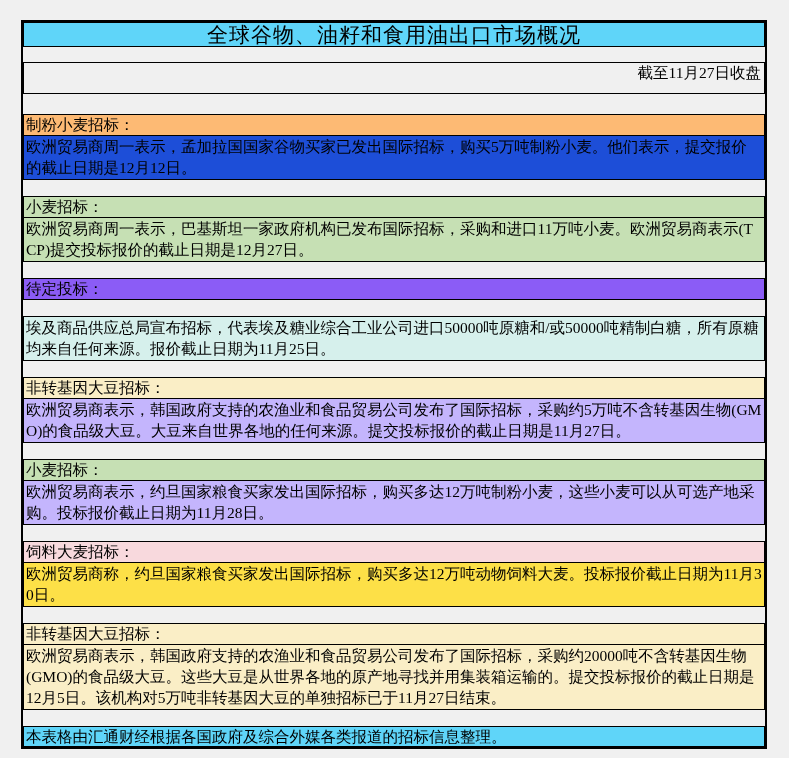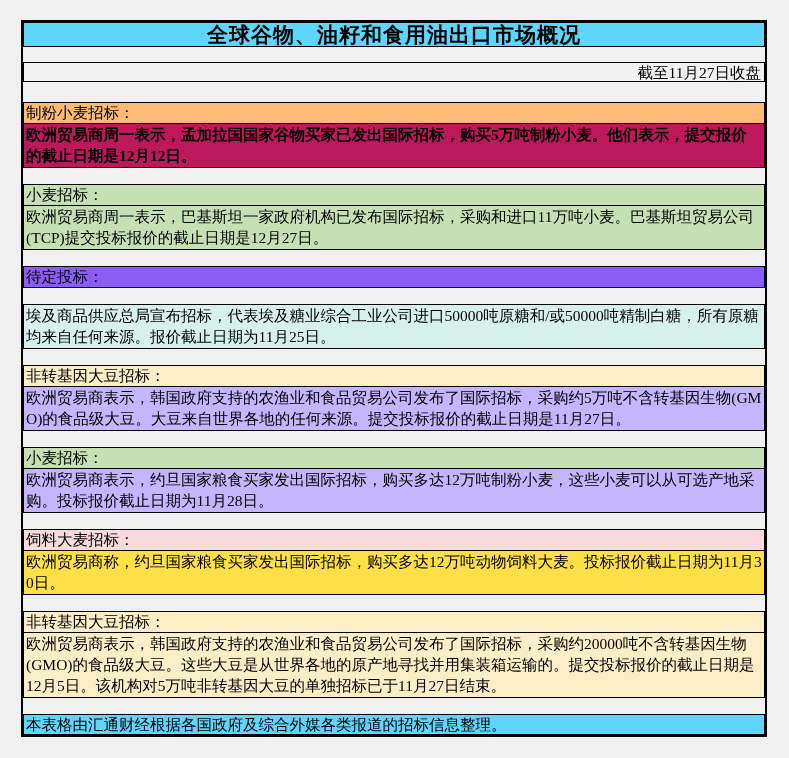--- a/index.html
+++ b/index.html
@@ -21,28 +21,28 @@
   .cell{
     border:1px solid #000;
     box-sizing:border-box;
     width:100%;
   }
   .cell + .cell{margin-top:-1px;}
   .title-row{
     height:25px;
     line-height:25px;
     text-align:center;
-    font-weight:bold;
+    font-weight:normal;
     font-size:21px;
     letter-spacing:1px;
   }
   .spacer-sm{height:15px;}
   .spacer-md{height:20px;}
   .asof-row{
-    height:20px;
+    height:32px;
     line-height:19px;
     text-align:right;
     font-size:15.5px;
     padding-right:3px;
   }
   .sec-header{
     min-height:21px;
     line-height:20px;
     font-size:15.5px;
     padding:0 2px;
@@ -66,27 +66,27 @@
 
 <div class="sheet">
   <div class="cell title-row" style="background: rgb(95, 213, 249);">全球谷物、油籽和食用油出口市场概况</div>
   <div class="spacer-sm"></div>
   <div class="cell asof-row">截至11月27日收盘</div>
   <div class="spacer-md"></div>
 
   <div id="sections">
   <div>
     <div class="cell sec-header" style="background: #fdba74;">制粉小麦招标：</div>
-    <div class="cell sec-body" style="background: #be185d; font-weight: bold;">欧洲贸易商周一表示，孟加拉国国家谷物买家已发出国际招标，购买5万吨制粉小麦。他们表示，提交报价的截止日期是12月12日。</div>
+    <div class="cell sec-body" style="background: #1d4ed8;">欧洲贸易商周一表示，孟加拉国国家谷物买家已发出国际招标，购买5万吨制粉小麦。他们表示，提交报价的截止日期是12月12日。</div>
     <div class="sec-spacer"></div>
   </div>
 
   <div>
     <div class="cell sec-header" style="background: rgb(198, 224, 180);">小麦招标：</div>
-    <div class="cell sec-body" style="background: rgb(198, 224, 180);">欧洲贸易商周一表示，巴基斯坦一家政府机构已发布国际招标，采购和进口11万吨小麦。巴基斯坦贸易公司(TCP)提交投标报价的截止日期是12月27日。</div>
+    <div class="cell sec-body" style="background: rgb(198, 224, 180);">欧洲贸易商周一表示，巴基斯坦一家政府机构已发布国际招标，采购和进口11万吨小麦。欧洲贸易商表示(TCP)提交投标报价的截止日期是12月27日。</div>
     <div class="sec-spacer"></div>
   </div>
 
   <div>
     <div class="cell sec-header" style="background: #8b5cf6;">待定投标：</div>
 
     <div class="sec-spacer"></div>
   </div>
 
   <div>

